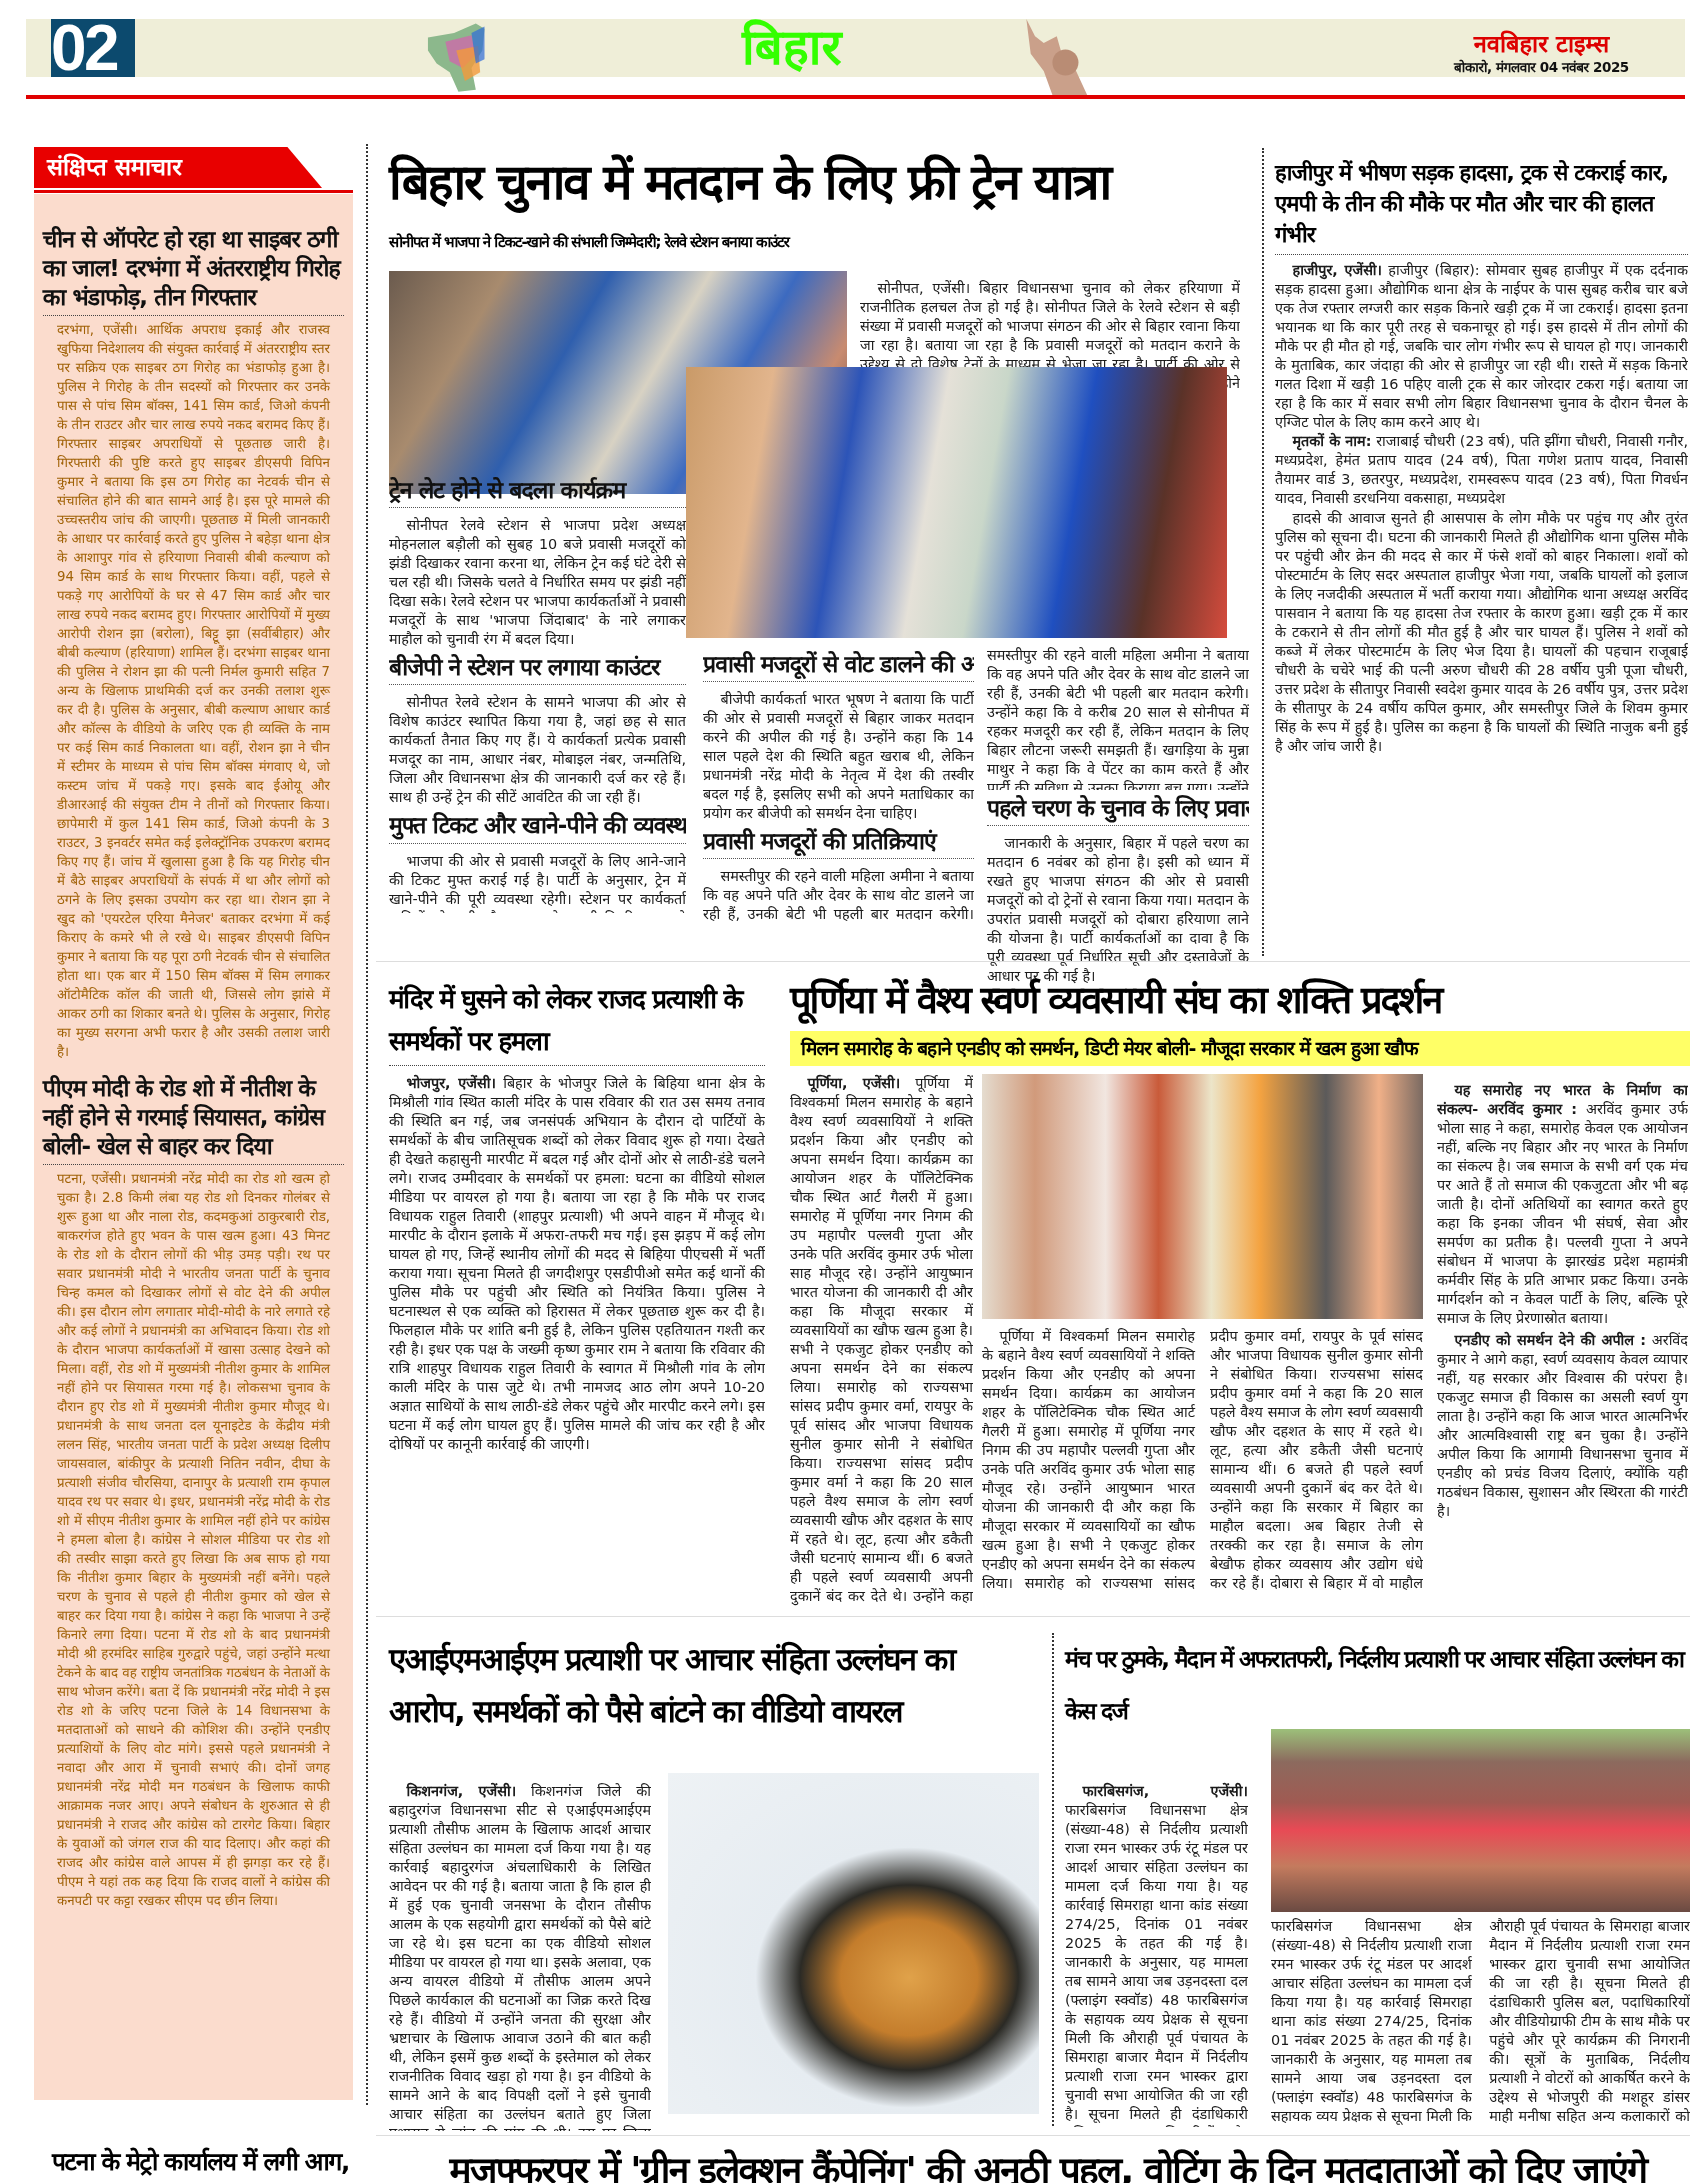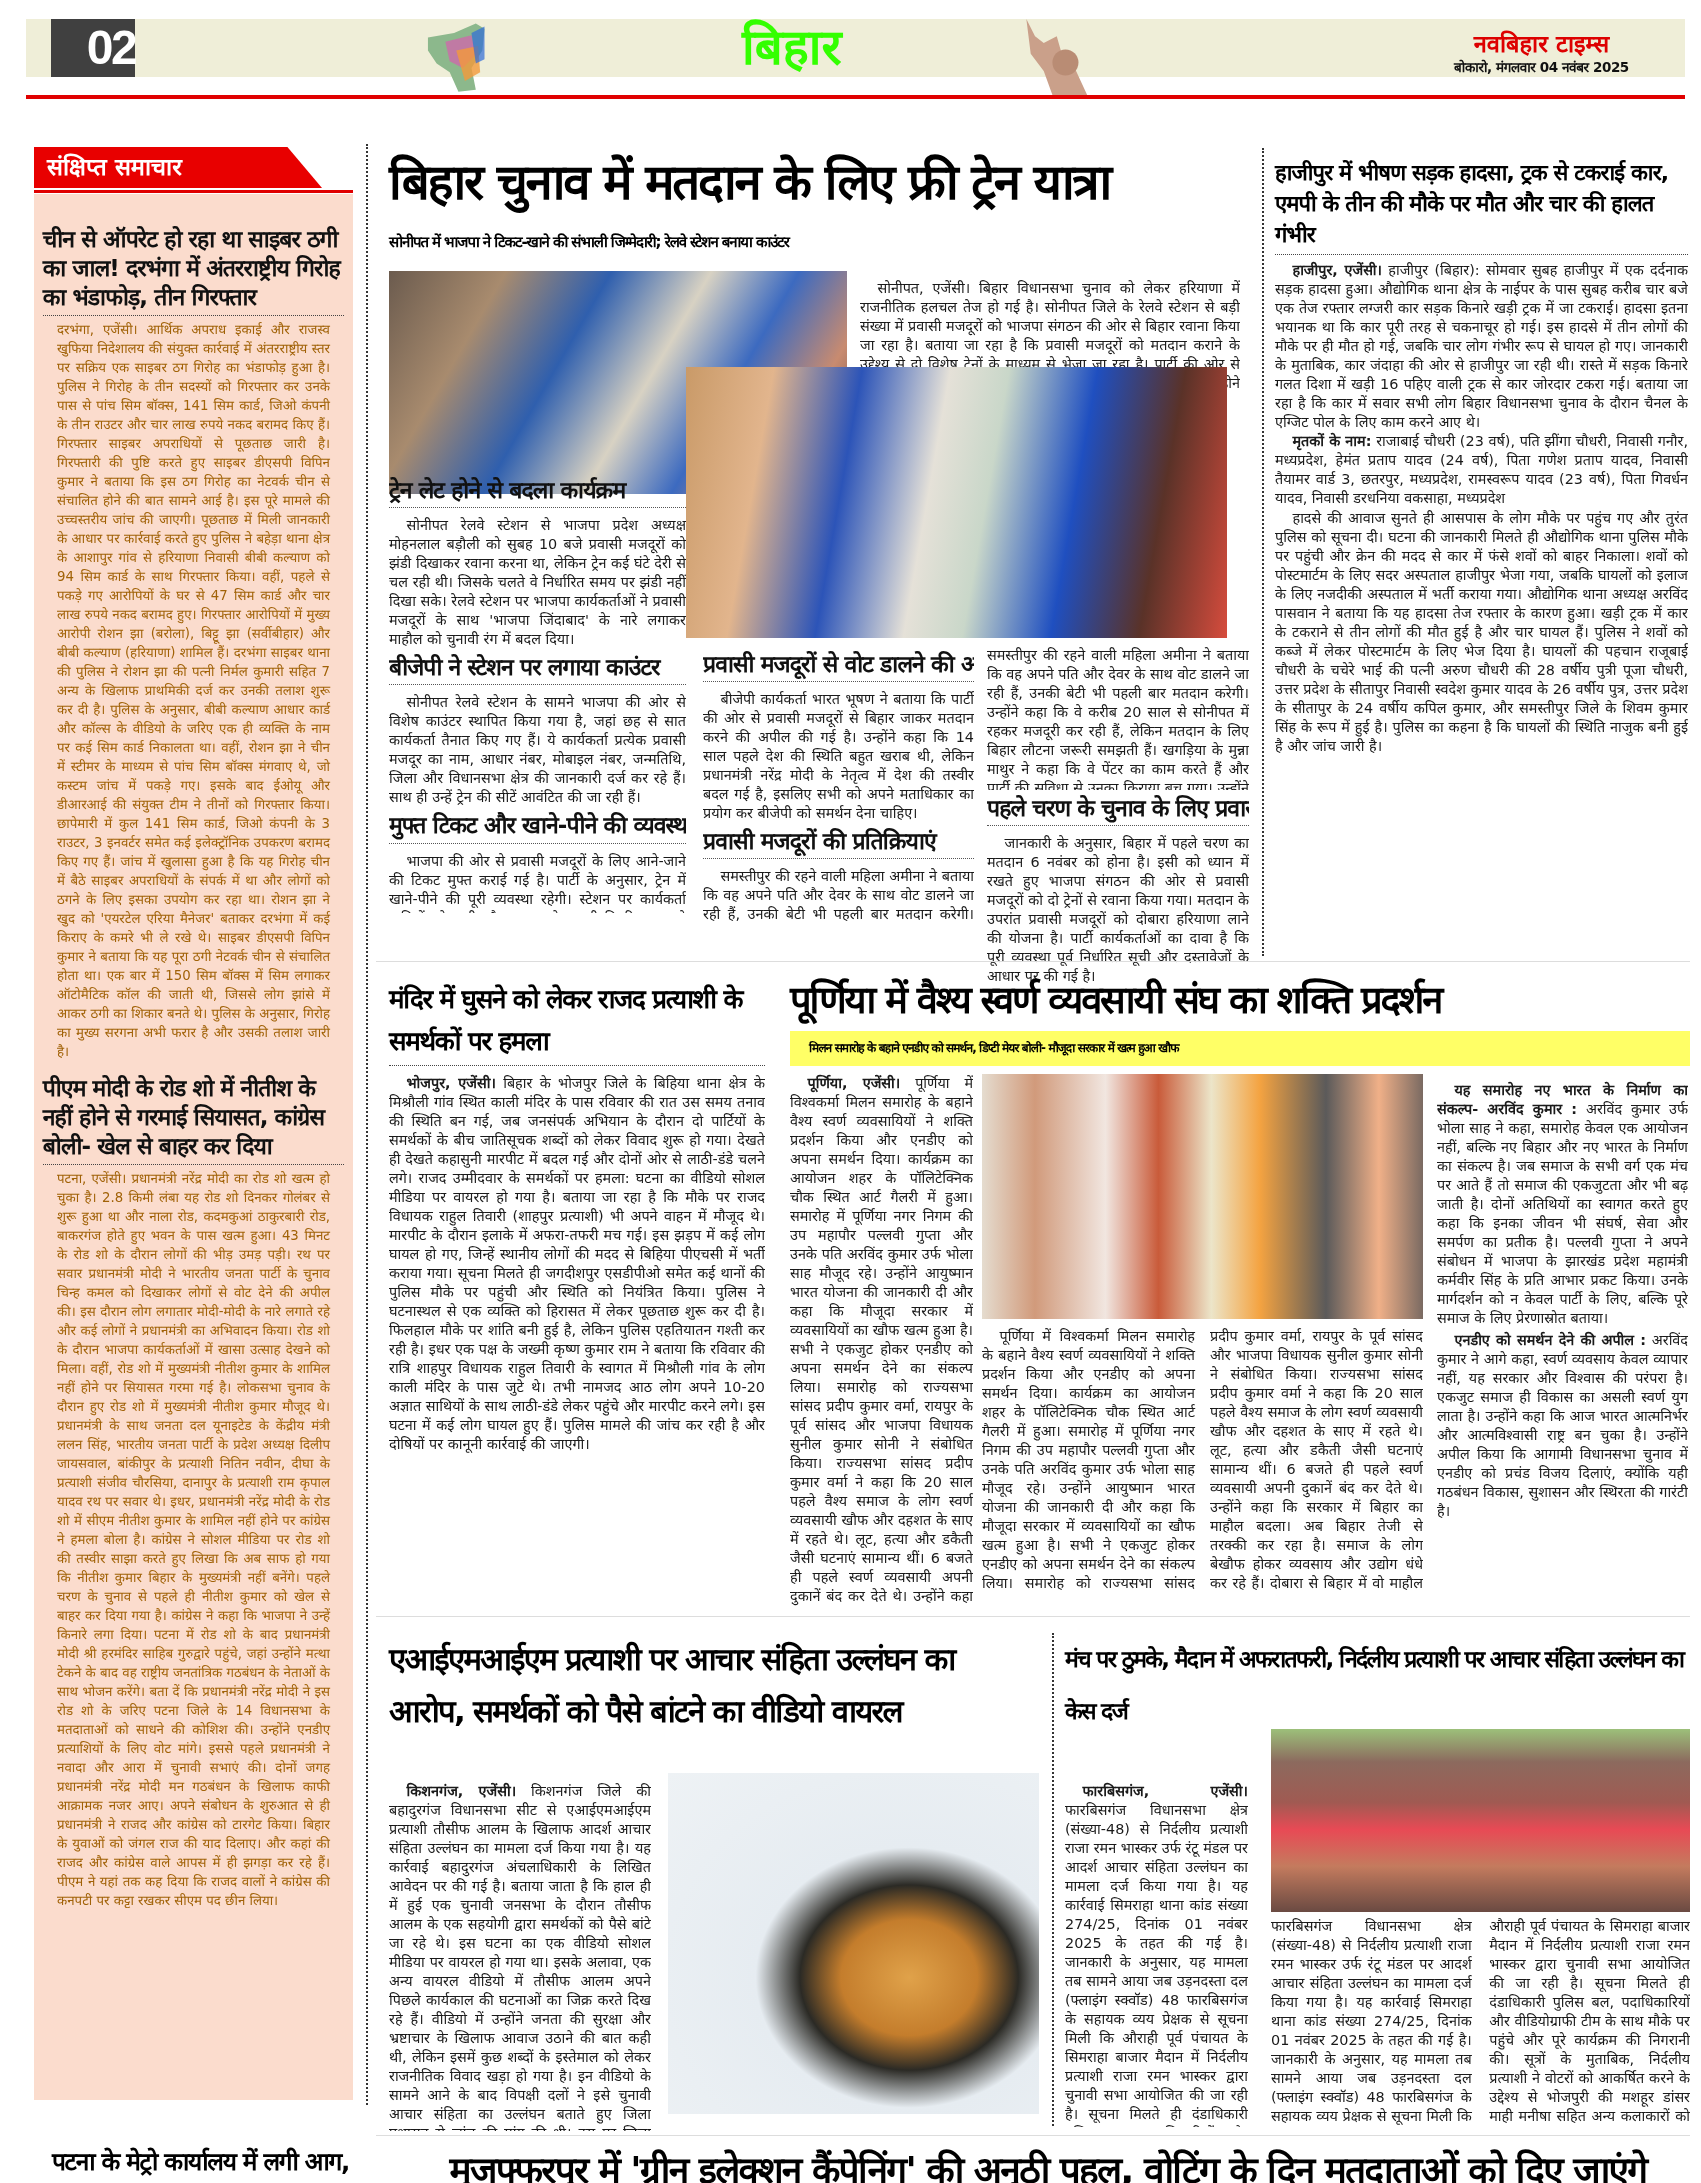--- a/index.html
+++ b/index.html
@@ -7,21 +7,21 @@
 body{position:relative;font-family:"DejaVu Sans",sans-serif;color:#111}
 .abs{position:absolute}
 .body-text{font-family:"DejaVu Sans",sans-serif;font-size:14.4px;line-height:19px;text-align:justify;color:#1a1a1a;overflow:hidden}
 .body-text b{font-weight:bold}
 .sub{font-family:"DejaVu Sans",sans-serif;font-weight:bold;font-size:23px;line-height:31px;border-bottom:1.7px dotted #555;margin:2.6px 0 7.9px;padding-bottom:1.7px;letter-spacing:-0.9px;white-space:nowrap;overflow:hidden}
 .hl{font-family:"DejaVu Sans",sans-serif;font-weight:bold;letter-spacing:-1.3px;color:#000;line-height:1.25}
 .dotsep-v{position:absolute;width:0;border-left:2.6px dotted #333}
 .dotsep-h{border-bottom:1.7px dotted #444}
 .photo{position:absolute;overflow:hidden}
 #header-band{left:26px;top:19px;width:1659px;height:58px;background:#efeed8}
-#page-num{left:51px;top:19px;width:84px;height:58px;background:#404040;color:#fff;font-weight:bold;font-size:48px;line-height:58px;text-align:right;font-family:"Liberation Sans",sans-serif;letter-spacing:-2.6px}
+#page-num{left:51px;top:19px;width:84px;height:58px;background:#0c4a6e;color:#fff;font-weight:bold;font-size:64px;line-height:58px;text-align:left;font-family:"Liberation Sans",sans-serif;letter-spacing:-2.6px}
 #section-title{left:742px;top:22px;width:140px;height:52px;color:#33ff00;font-weight:bold;font-size:49px;line-height:52px;font-family:"DejaVu Sans",sans-serif}
 #paper-name{left:1441px;top:31px;width:201px;color:#dd0000;font-weight:bold;font-size:23.6px;line-height:26px;text-align:center}
 #paper-date{left:1428px;top:60px;width:227px;color:#111;font-weight:bold;font-size:13.5px;line-height:15.7px;text-align:center;letter-spacing:-0.4px}
 #red-bar{left:26px;top:95px;width:1659px;height:3.9px;background:#e00000}
 
 #brief-banner{left:34px;top:147px;width:288px;height:41px;background:#e80000;clip-path:polygon(0 0,88% 0,100% 100%,0 100%)}
 #brief-banner span{display:block;color:#fff;font-weight:bold;font-size:23.6px;line-height:41px;padding-left:13px}
 #brief-under{left:34px;top:190px;width:319px;height:2.6px;background:#e00000}
 #left-col{left:34px;top:194px;width:319px;height:1906px;background:#fbdccd}
 .brief-h{font-weight:bold;font-size:23px;line-height:29px;letter-spacing:-0.9px;padding:0 8.7px;color:#111}
@@ -126,21 +126,21 @@
 <div class="abs" style="left:389px;top:978px;width:376px;">
   <div class="hl" style="font-size:26px;line-height:42px;letter-spacing:-1.3px;border-bottom:1.7px dotted #444;padding-bottom:2.6px">मंदिर में घुसने को लेकर राजद प्रत्याशी के समर्थकों पर हमला</div>
   <div class="body-text" style="text-indent:17.5px;margin-top:8.7px;height:576px">
     <b>भोजपुर, एजेंसी।</b>
     <span>बिहार के भोजपुर जिले के बिहिया थाना क्षेत्र के मिश्रौली गांव स्थित काली मंदिर के पास रविवार की रात उस समय तनाव की स्थिति बन गई, जब जनसंपर्क अभियान के दौरान दो पार्टियों के समर्थकों के बीच जातिसूचक शब्दों को लेकर विवाद शुरू हो गया। देखते ही देखते कहासुनी मारपीट में बदल गई और दोनों ओर से लाठी-डंडे चलने लगे। राजद उम्मीदवार के समर्थकों पर हमला: घटना का वीडियो सोशल मीडिया पर वायरल हो गया है। बताया जा रहा है कि मौके पर राजद विधायक राहुल तिवारी (शाहपुर प्रत्याशी) भी अपने वाहन में मौजूद थे। मारपीट के दौरान इलाके में अफरा-तफरी मच गई। इस झड़प में कई लोग घायल हो गए, जिन्हें स्थानीय लोगों की मदद से बिहिया पीएचसी में भर्ती कराया गया। सूचना मिलते ही जगदीशपुर एसडीपीओ समेत कई थानों की पुलिस मौके पर पहुंची और स्थिति को नियंत्रित किया। पुलिस ने घटनास्थल से एक व्यक्ति को हिरासत में लेकर पूछताछ शुरू कर दी है। फिलहाल मौके पर शांति बनी हुई है, लेकिन पुलिस एहतियातन गश्ती कर रही है। इधर एक पक्ष के जख्मी कृष्ण कुमार राम ने बताया कि रविवार की रात्रि शाहपुर विधायक राहुल तिवारी के स्वागत में मिश्रौली गांव के लोग काली मंदिर के पास जुटे थे। तभी नामजद आठ लोग अपने 10-20 अज्ञात साथियों के साथ लाठी-डंडे लेकर पहुंचे और मारपीट करने लगे। इस घटना में कई लोग घायल हुए हैं। पुलिस मामले की जांच कर रही है और दोषियों पर कानूनी कार्रवाई की जाएगी।</span>
   </div>
 </div>
 
 <div class="abs hl" style="left:790px;top:974px;width:900px;font-size:38px;line-height:52px;white-space:nowrap;letter-spacing:-2.2px">पूर्णिया में वैश्य स्वर्ण व्यवसायी संघ का शक्ति प्रदर्शन</div>
 <div class="abs" style="left:790px;top:1031px;width:900px;height:35px;background:#ffff66;">
-  <div class="hl" style="font-size:12px;line-height:35px;padding-left:19px;white-space:nowrap;letter-spacing:-0.9px">मिलन समारोह के बहाने एनडीए को समर्थन, डिप्टी मेयर बोली- मौजूदा सरकार में खत्म हुआ खौफ</div>
+  <div class="hl" style="font-size:19px;line-height:35px;padding-left:11px;white-space:nowrap;letter-spacing:-0.9px">मिलन समारोह के बहाने एनडीए को समर्थन, डिप्टी मेयर बोली- मौजूदा सरकार में खत्म हुआ खौफ</div>
 </div>
 <div class="photo" style="left:982px;top:1074px;width:441px;height:245px;background:linear-gradient(90deg,#e5dccf 0%,#d19a7b 12%,#f1e6e0 28%,#c95b3a 40%,#ece5c9 52%,#f4a341 63%,#5b5a5a 78%,#f0b088 90%,#7a6a62 100%);"></div>
 <div class="abs body-text" style="left:790px;top:1074px;width:183px;height:533px;text-indent:17.5px">
   <b>पूर्णिया, एजेंसी।</b>
   <span>पूर्णिया में विश्वकर्मा मिलन समारोह के बहाने वैश्य स्वर्ण व्यवसायियों ने शक्ति प्रदर्शन किया और एनडीए को अपना समर्थन दिया। कार्यक्रम का आयोजन शहर के पॉलिटेक्निक चौक स्थित आर्ट गैलरी में हुआ। समारोह में पूर्णिया नगर निगम की उप महापौर पल्लवी गुप्ता और उनके पति अरविंद कुमार उर्फ भोला साह मौजूद रहे। उन्होंने आयुष्मान भारत योजना की जानकारी दी और कहा कि मौजूदा सरकार में व्यवसायियों का खौफ खत्म हुआ है। सभी ने एकजुट होकर एनडीए को अपना समर्थन देने का संकल्प लिया। समारोह को राज्यसभा सांसद प्रदीप कुमार वर्मा, रायपुर के पूर्व सांसद और भाजपा विधायक सुनील कुमार सोनी ने संबोधित किया। राज्यसभा सांसद प्रदीप कुमार वर्मा ने कहा कि 20 साल पहले वैश्य समाज के लोग स्वर्ण व्यवसायी खौफ और दहशत के साए में रहते थे। लूट, हत्या और डकैती जैसी घटनाएं सामान्य थीं। 6 बजते ही पहले स्वर्ण व्यवसायी अपनी दुकानें बंद कर देते थे। उन्होंने कहा कि सरकार में बिहार का माहौल बदला। अब बिहार तेजी से तरक्की कर रहा है। समाज के लोग बेखौफ होकर व्यवसाय और उद्योग धंधे कर रहे हैं। दोबारा से बिहार में वो माहौल नहीं चाहते। इसलिए बिहार विधानसभा चुनाव को देखते हुए आज समारोह के मौके पर स्वर्ण व्यवसायी विश्वकर्मा समाज के लोगों ने एकजुट होकर एनडीए के साथ खड़े रहने का संकल्प लिया है।</span>
 </div>
 <div class="abs body-text" style="left:982px;top:1327px;width:441px;height:279px;column-count:2;column-gap:15px;text-indent:17.5px">पूर्णिया में विश्वकर्मा मिलन समारोह के बहाने वैश्य स्वर्ण व्यवसायियों ने शक्ति प्रदर्शन किया और एनडीए को अपना समर्थन दिया। कार्यक्रम का आयोजन शहर के पॉलिटेक्निक चौक स्थित आर्ट गैलरी में हुआ। समारोह में पूर्णिया नगर निगम की उप महापौर पल्लवी गुप्ता और उनके पति अरविंद कुमार उर्फ भोला साह मौजूद रहे। उन्होंने आयुष्मान भारत योजना की जानकारी दी और कहा कि मौजूदा सरकार में व्यवसायियों का खौफ खत्म हुआ है। सभी ने एकजुट होकर एनडीए को अपना समर्थन देने का संकल्प लिया। समारोह को राज्यसभा सांसद प्रदीप कुमार वर्मा, रायपुर के पूर्व सांसद और भाजपा विधायक सुनील कुमार सोनी ने संबोधित किया। राज्यसभा सांसद प्रदीप कुमार वर्मा ने कहा कि 20 साल पहले वैश्य समाज के लोग स्वर्ण व्यवसायी खौफ और दहशत के साए में रहते थे। लूट, हत्या और डकैती जैसी घटनाएं सामान्य थीं। 6 बजते ही पहले स्वर्ण व्यवसायी अपनी दुकानें बंद कर देते थे। उन्होंने कहा कि सरकार में बिहार का माहौल बदला। अब बिहार तेजी से तरक्की कर रहा है। समाज के लोग बेखौफ होकर व्यवसाय और उद्योग धंधे कर रहे हैं। दोबारा से बिहार में वो माहौल नहीं चाहते। इसलिए बिहार विधानसभा चुनाव को देखते हुए आज समारोह के मौके पर स्वर्ण व्यवसायी विश्वकर्मा समाज के लोगों ने एकजुट होकर एनडीए के साथ खड़े रहने का संकल्प लिया है।</div>
 <div class="abs" style="left:1437px;top:1081px;width:251px;">
   <div class="body-text" style="text-indent:17.5px">
     <b>यह समारोह नए भारत के निर्माण का संकल्प- अरविंद कुमार :</b>

